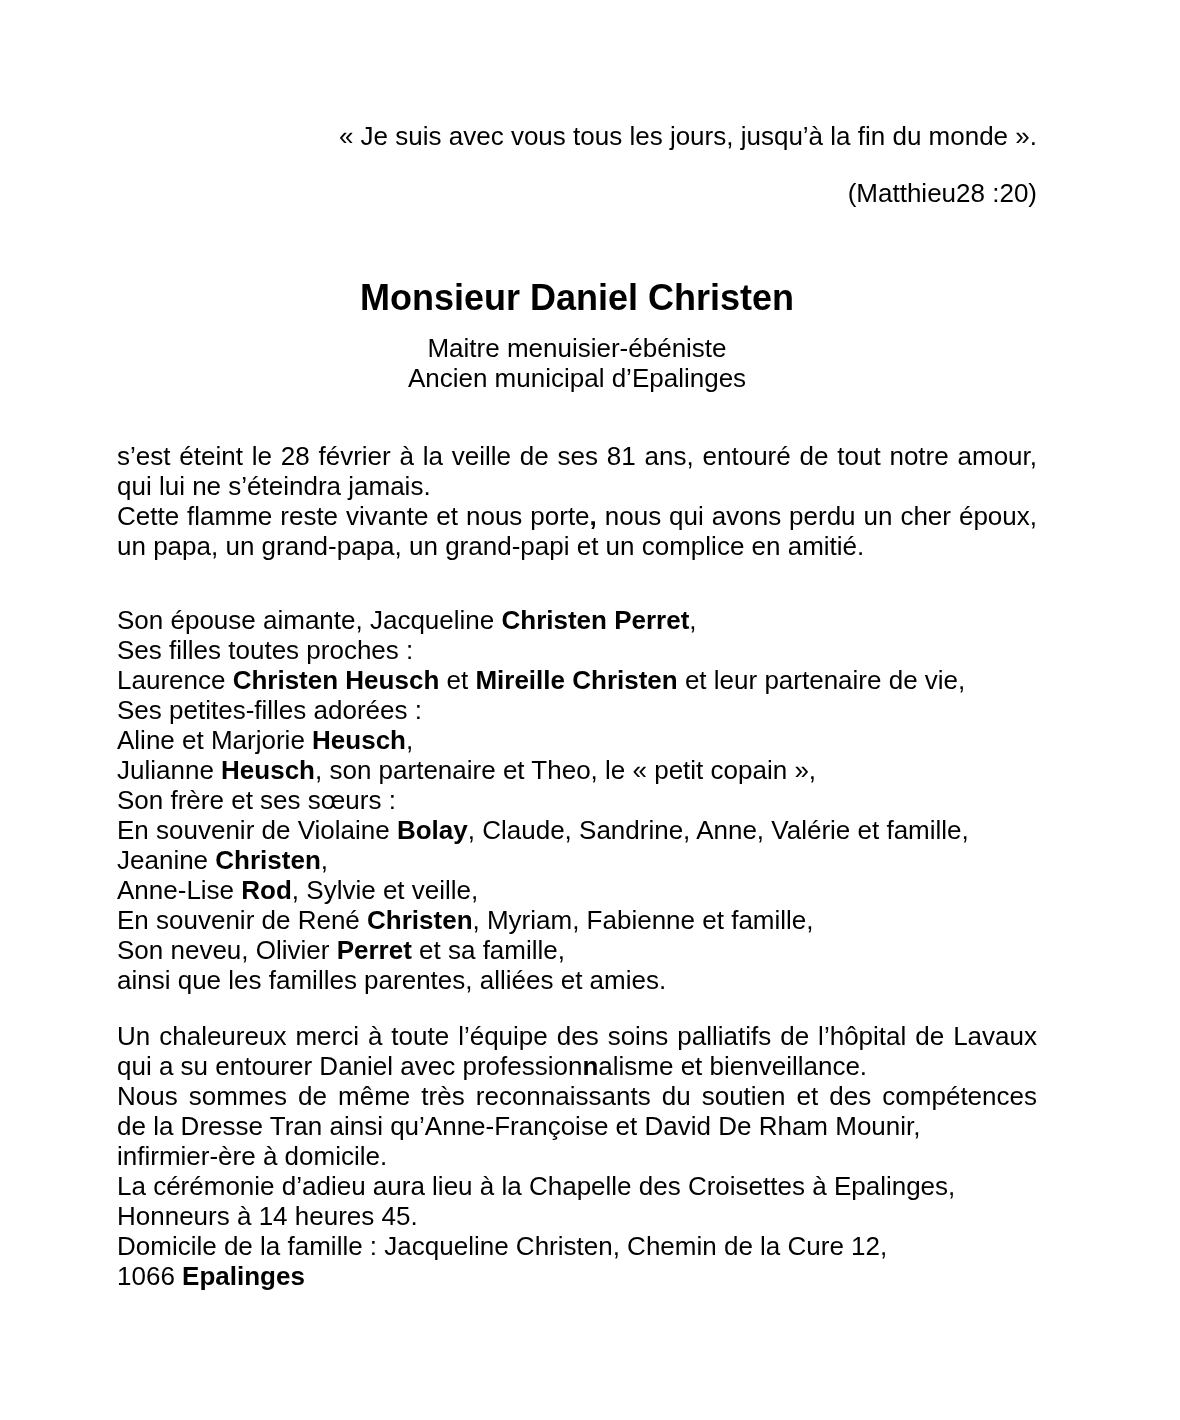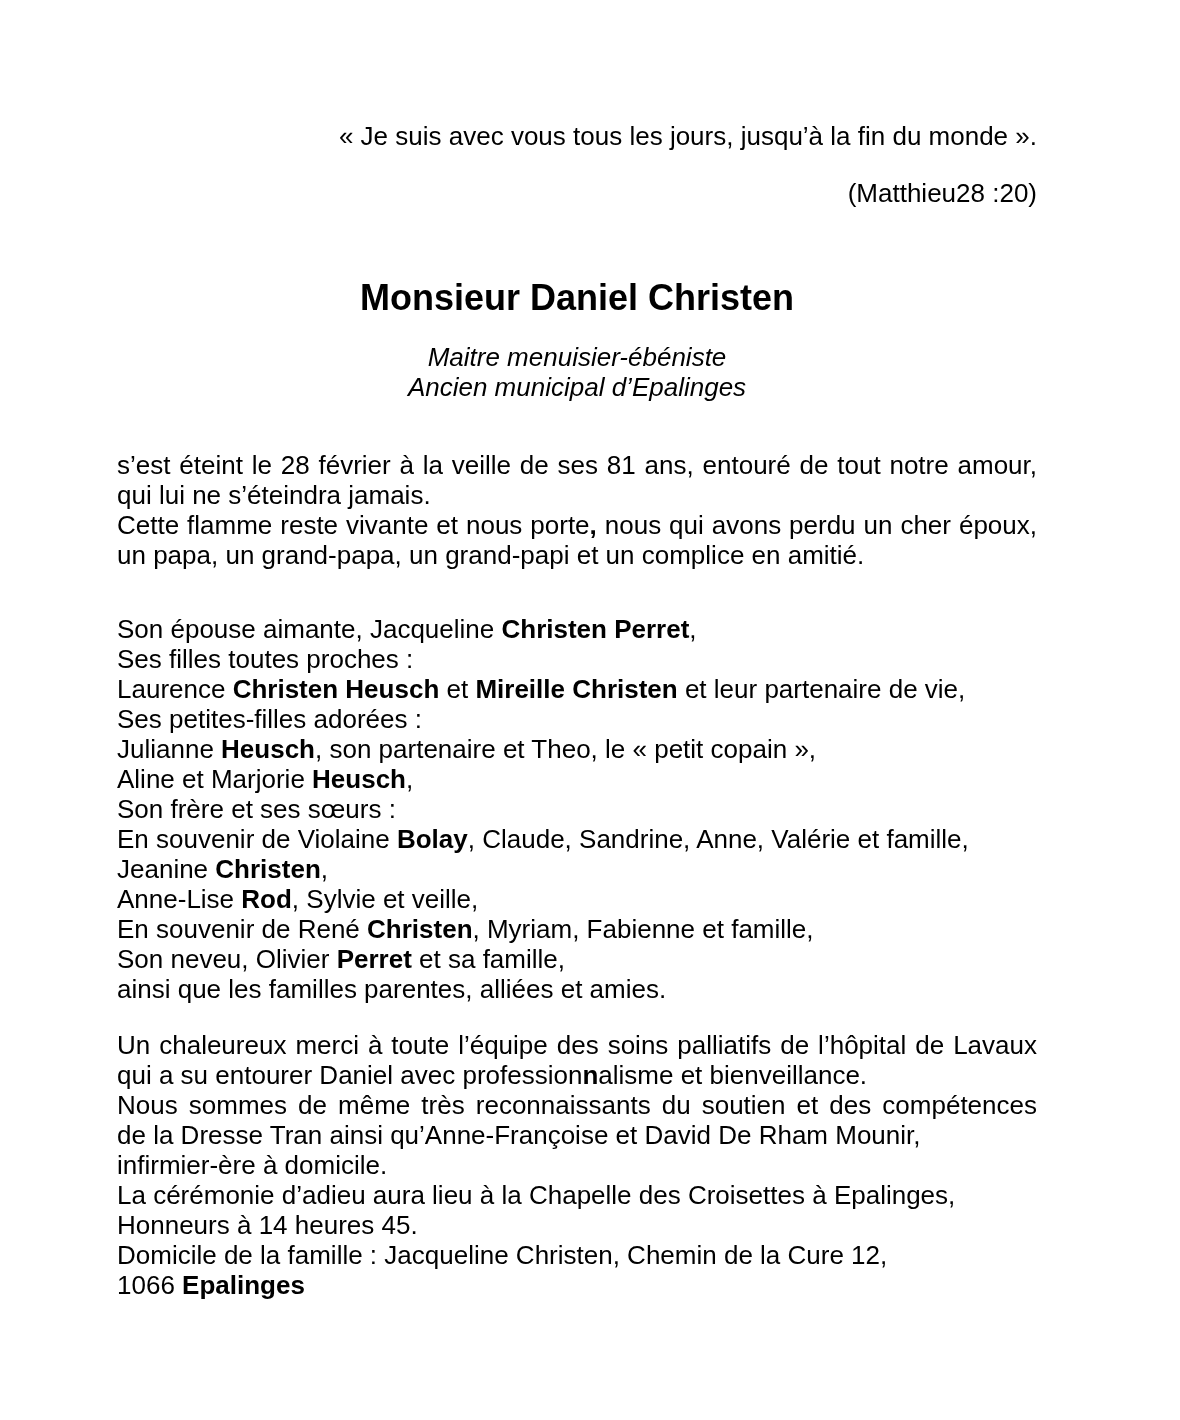--- a/index.html
+++ b/index.html
@@ -29,23 +29,22 @@
     text-align: right;
   }
   .title {
     margin: 67px 0 0 0;
     font-size: 36px;
     line-height: 46px;
     font-weight: bold;
     text-align: center;
   }
   .subtitle {
-    margin-top: 21px;
+    margin-top: 12px;
     text-align: center;
-    font-style: italic;
   }
   .body-block {
     margin-top: 48px;
   }
   .para { margin: 0; }
   .para.gap-a { margin-top: 44px; }
   .para.gap-b { margin-top: 26px; }
   .line { }
   .line.j {
     text-align: justify;
@@ -69,22 +68,22 @@
         <div class="line j"><span>s’est éteint le 28 février à la veille de ses 81 ans, entouré de tout notre amour,</span></div>
         <div class="line"><span>qui lui ne s’éteindra jamais.</span></div>
         <div class="line j"><span>Cette flamme reste vivante et nous porte</span><span class="b">,</span><span> nous qui avons perdu un cher époux,</span></div>
         <div class="line"><span>un papa, un grand-papa, un grand-papi et un complice en amitié.</span></div>
       </div>
       <div class="para gap-a">
         <div class="line"><span>Son épouse aimante, Jacqueline </span><span class="b">Christen Perret</span><span>,</span></div>
         <div class="line"><span>Ses filles toutes proches :</span></div>
         <div class="line"><span>Laurence </span><span class="b">Christen Heusch</span><span> et </span><span class="b">Mireille Christen</span><span> et leur partenaire de vie,</span></div>
         <div class="line"><span>Ses petites-filles adorées :</span></div>
+        <div class="line"><span>Aline et Marjorie </span><span class="b">Heusch</span><span>,</span></div>
         <div class="line"><span>Julianne </span><span class="b">Heusch</span><span>, son partenaire et Theo, le « petit copain »,</span></div>
-        <div class="line"><span>Aline et Marjorie </span><span class="b">Heusch</span><span>,</span></div>
         <div class="line"><span>Son frère et ses sœurs :</span></div>
         <div class="line"><span>En souvenir de Violaine </span><span class="b">Bolay</span><span>, Claude, Sandrine, Anne, Valérie et famille,</span></div>
         <div class="line"><span>Jeanine </span><span class="b">Christen</span><span>,</span></div>
         <div class="line"><span>Anne-Lise </span><span class="b">Rod</span><span>, Sylvie et veille,</span></div>
         <div class="line"><span>En souvenir de René </span><span class="b">Christen</span><span>, Myriam, Fabienne et famille,</span></div>
         <div class="line"><span>Son neveu, Olivier </span><span class="b">Perret</span><span> et sa famille,</span></div>
         <div class="line"><span>ainsi que les familles parentes, alliées et amies.</span></div>
       </div>
       <div class="para gap-b">
         <div class="line j"><span>Un chaleureux merci à toute l’équipe des soins palliatifs de l’hôpital de Lavaux</span></div>

